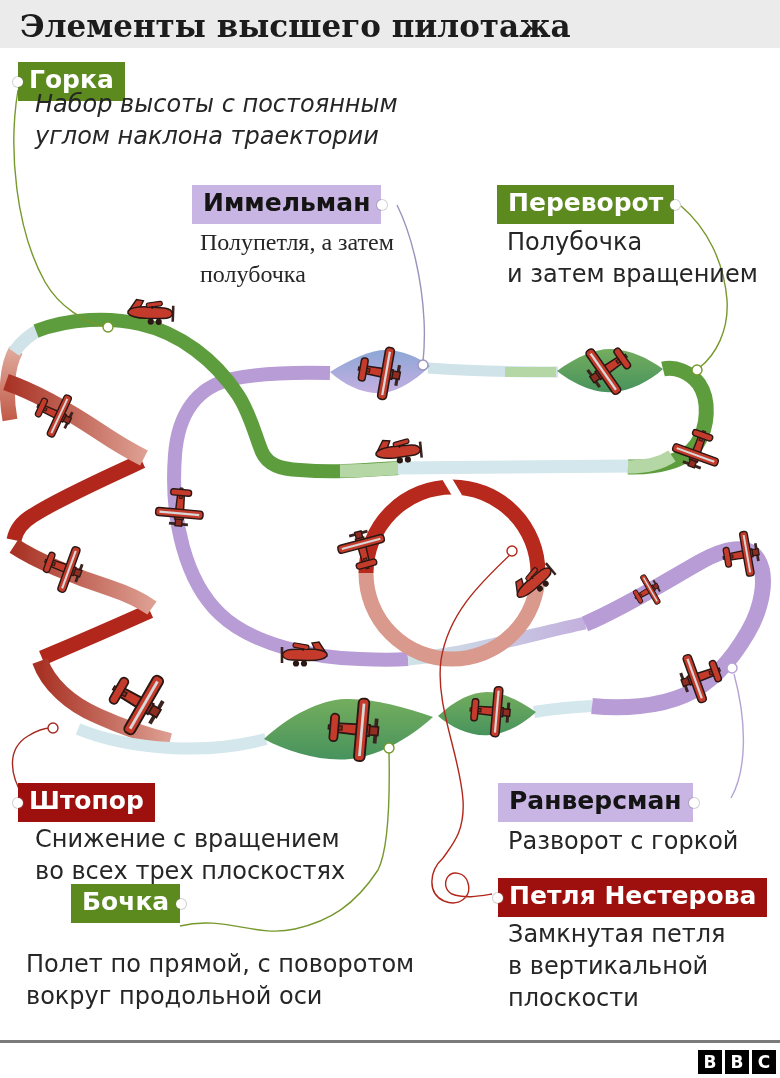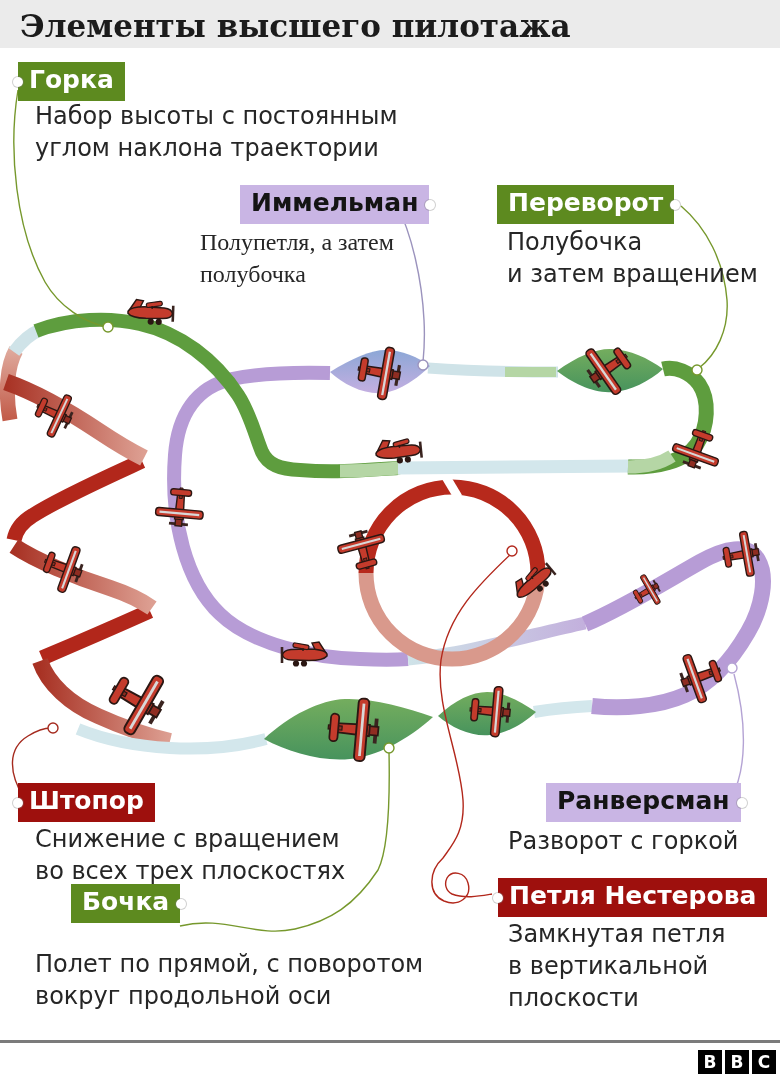--- a/index.html
+++ b/index.html
@@ -6,33 +6,33 @@
   .stage{position:relative;width:780px;height:1078px;background:#fff;overflow:hidden;
          font-family:"DejaVu Sans","Liberation Sans",sans-serif;}
   .title-bar{position:absolute;left:0;top:0;width:780px;height:48px;background:#ebebeb;}
   .title-bar h1{margin:0;padding:6px 0 0 20px;font:bold 31px/40px "DejaVu Serif","Liberation Serif",serif;
                 color:#1c1c1c;letter-spacing:0;}
   svg.art{position:absolute;left:0;top:0;z-index:1;}
   .lbl{position:absolute;z-index:2;}
   .tag{position:relative;display:inline-block;font:bold 25px/30px "DejaVu Sans",sans-serif;
        padding:3px 11px 6px;white-space:nowrap;}
   .tag.green{background:#5d8a1f;color:#ffffff;}
-  .tag.purple{background:#c9b5e4;color:#141414;margin-left:48px;}
+  .tag.purple{background:#c9b5e4;color:#141414;}
   .tag.red{background:#9e100d;color:#ffffff;}
   .dot{position:absolute;width:10px;height:10px;border-radius:50%;background:#fff;
        top:50%;margin-top:-5px;box-shadow:0 0 0 1px rgba(120,120,120,.35);}
   .dot.left{left:-5px;} .dot.right{right:-6px;}
   .desc{position:absolute;z-index:2;font:24px/32px "DejaVu Sans",sans-serif;color:#262626;white-space:nowrap;}
   
-  #lbl-gorka{left:18px;top:62px;}       #desc-gorka{left:35px;top:100px;}
+  #lbl-gorka{left:18px;top:62px;}       #desc-gorka{left:35px;top:88px;font-style:italic;}
   #lbl-immelman{left:192px;top:185px;}  #desc-immelman{left:200px;top:226px;font-family:Liberation Serif, serif;}
   #lbl-perevorot{left:497px;top:185px;} #desc-perevorot{left:507px;top:226px;}
   #lbl-shtopor{left:18px;top:783px;}    #desc-shtopor{left:35px;top:823px;}
   #lbl-ranversman{left:498px;top:783px;}#desc-ranversman{left:508px;top:825px;}
-  #lbl-bochka{left:23px;top:884px;margin-left:48px;}     #desc-bochka{left:35px;top:948px;}
+  #lbl-bochka{left:23px;top:884px;margin-left:48px;}     #desc-bochka{left:26px;top:948px;}
   #lbl-petlya{left:498px;top:878px;}    #desc-petlya{left:508px;top:918px;}
   
   .footer-rule{position:absolute;left:0;top:1040px;width:780px;height:3px;background:#7b7b7b;z-index:2;}
   .bbc{position:absolute;top:1050px;right:4px;z-index:2;display:flex;gap:3px;}
   .bbc .blk{width:24px;height:24px;background:#000;color:#fff;font:bold 17px/24px "DejaVu Sans",sans-serif;
             text-align:center;}
 </style>
 </head>
 <body>
 

